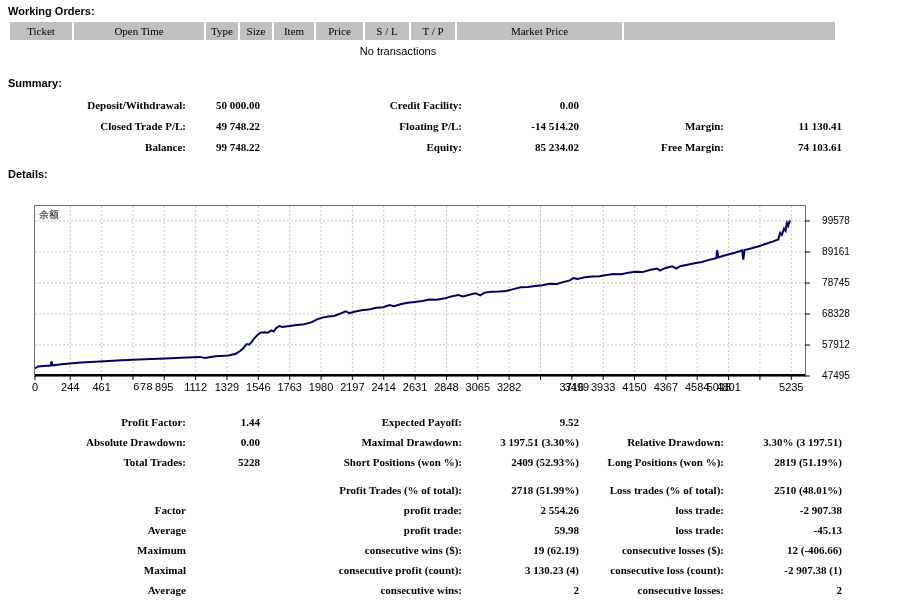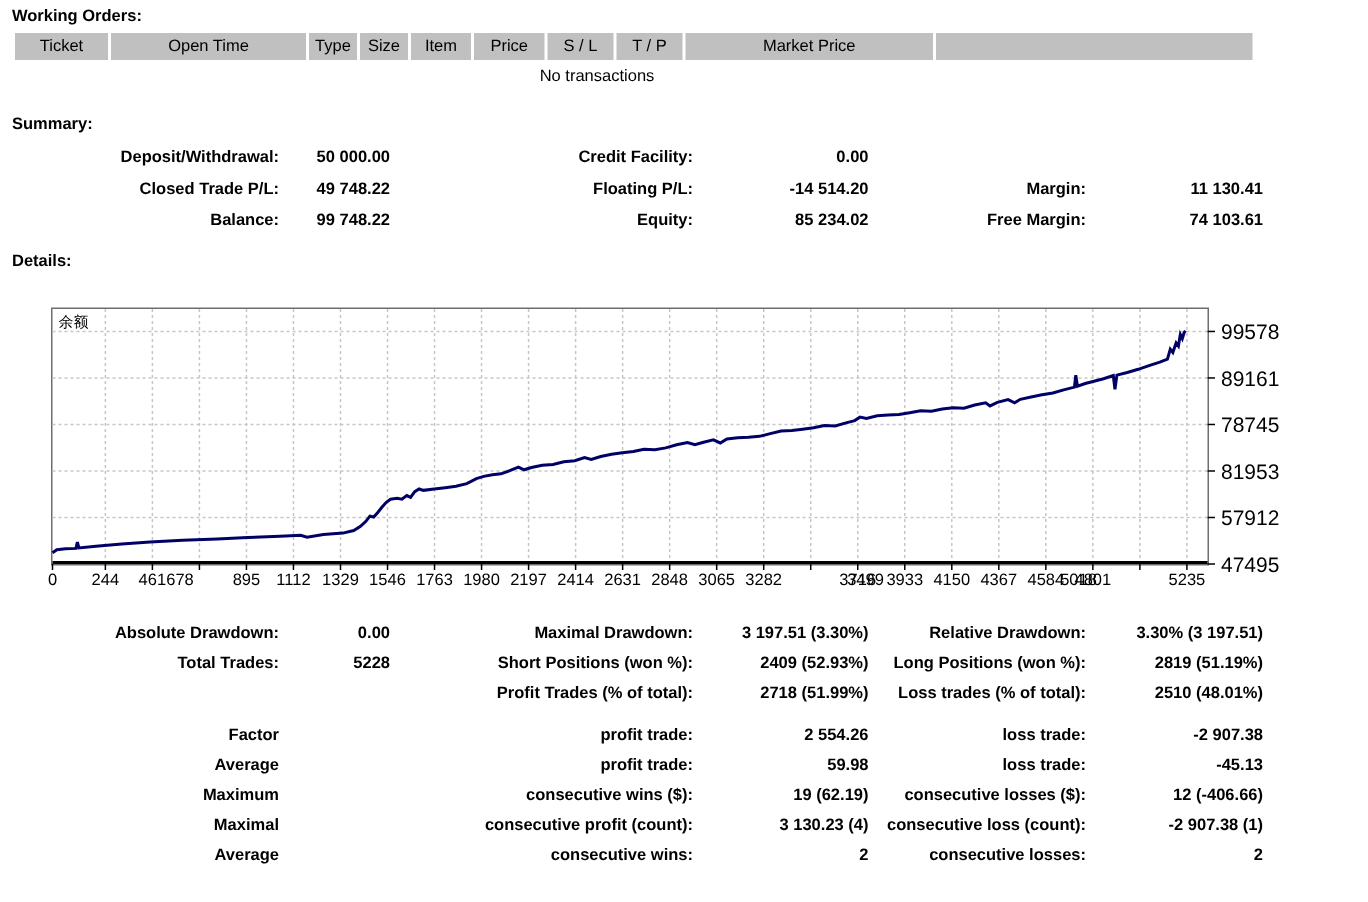--- a/index.html
+++ b/index.html
@@ -1,36 +1,36 @@
 <!DOCTYPE html>
 <html><head>
 <meta charset="utf-8">
 <style>
   html,body{margin:0;padding:0;background:#fff;}
   body{width:912px;height:601px;overflow:hidden;font-family:"Liberation Sans",sans-serif;font-size:11px;color:#000;}
   .page{padding:4px 0 0 8px;}
   .section-label{font-weight:bold;height:16px;line-height:14px;margin-bottom:2px;}
   .mt{margin-top:14px;}
   .mt2{margin-top:10px;}
-  table{border-collapse:separate;font-size:11px;table-layout:fixed;}
+  table{border-collapse:separate;font-size:11px;table-layout:fixed;font-family:Liberation Serif, serif;}
   
   table.orders{border-spacing:2px 0;margin-left:0;}
   table.orders th{background:#c0c0c0;font-weight:normal;height:18px;text-align:center;padding:0 2px;overflow:hidden;white-space:nowrap;}
   .no-transactions{width:780px;text-align:center;height:22px;line-height:22px;}
   
   table.kv{border-spacing:0;margin-left:2px;font-weight:bold;}
   table.kv td{height:21px;text-align:right;padding:0;white-space:nowrap;overflow:hidden;}
   table.stats td{height:20px;}
   table.stats tr:nth-child(4) td{padding-top:8px;}
   
   .chart-wrap{position:relative;margin:22px 0 0 26px;height:198px;}
   .plot{position:absolute;left:0;top:0;width:770px;height:170px;border:1px solid #6e6e6e;background:#fff;}
   .plot svg{overflow:visible;display:block;}
   .legend{position:absolute;left:4px;top:2px;font-size:10px;color:#000;}
-  .ylab{position:absolute;width:44px;text-align:left;font-size:14px;height:12px;line-height:12px;}
+  .ylab{position:absolute;width:44px;text-align:center;font-size:10px;height:12px;line-height:12px;}
   .xlab{position:absolute;width:40px;text-align:center;font-size:11px;top:176px;height:12px;line-height:12px;}
 </style>
 </head>
 <body>
 
 <div class="page">
 
   <div class="section-label">Working Orders:</div>
 
   <table class="orders">
@@ -170,21 +170,21 @@
           <line x1="770" y1="14.974787267570122" x2="775" y2="14.974787267570122" stroke="#000" stroke-width="1"></line>
           <line x1="0" y1="169" x2="770" y2="169" stroke="#000" stroke-width="2"></line>
           <polyline points="0.0,162.5 2.9,160.5 8.7,159.9 15.6,159.6 16.6,155.4 17.6,159.3 28.9,158.1 46.2,156.6 65.0,155.4 86.7,154.2 109.8,153.3 130.0,152.4 151.7,151.5 165.4,150.9 169.7,152.1 180.6,150.3 193.6,149.4 200.8,147.7 205.1,145.0 208.8,141.7 211.6,138.1 214.1,138.7 216.7,135.8 219.6,132.2 222.5,128.9 225.4,126.8 229.7,126.2 232.9,126.8 236.2,124.4 238.7,125.6 241.5,121.8 244.4,120.0 247.3,120.9 254.5,120.0 261.8,119.1 269.0,118.2 276.2,116.4 282.6,113.1 287.5,111.6 293.3,110.5 299.0,109.9 304.8,107.8 310.6,105.4 314.4,107.2 319.3,105.7 326.5,104.2 333.7,103.6 340.9,101.8 348.2,101.2 354.7,99.1 359.1,100.3 365.5,98.3 372.7,96.8 379.9,95.9 387.2,95.0 394.4,93.5 401.6,93.8 408.8,92.6 416.1,90.5 423.3,89.0 428.3,90.5 433.4,89.0 440.6,87.2 445.2,89.3 449.6,86.6 456.8,85.8 464.0,85.5 471.2,84.9 478.5,83.1 485.7,81.3 492.9,81.0 500.1,80.1 507.4,79.2 514.6,77.7 521.8,78.0 529.0,75.9 534.8,74.4 538.3,72.1 542.6,73.0 549.8,71.2 557.1,70.6 564.3,70.3 571.5,69.1 578.7,67.9 586.0,68.2 593.2,66.7 600.4,65.8 607.6,66.1 614.8,64.0 622.1,62.5 625.0,64.6 629.9,62.2 637.1,60.4 641.4,62.5 645.2,60.2 652.4,58.7 659.6,57.2 666.9,56.0 674.1,53.9 681.3,52.1 682.2,44.1 683.3,51.5 688.5,49.7 694.3,48.2 700.7,46.5 707.2,44.4 708.3,53.6 709.6,44.1 716.5,42.3 723.8,40.2 731.0,37.8 738.2,35.4 743.3,33.4 745.2,26.8 746.9,28.9 749.1,22.6 750.6,24.7 751.9,17.0 753.2,19.7 754.4,15.8 755.3,14.5" fill="none" stroke="#000066" stroke-width="2"></polyline>
         </svg>
       <span class="legend">余额</span>
     </div>
     <div id="chart-labels">
         <span class="xlab" style="left: -19px;">0</span>
         <span class="xlab" style="left: 16.2495px;">244</span>
         <span class="xlab" style="left: 47.5985px;">461</span>
-        <span class="xlab" style="left: 66px;">678</span>
+        <span class="xlab" style="left: 89px; font-family: Liberation Mono, monospace;">678</span>
         <span class="xlab" style="left: 110.296px;">895</span>
         <span class="xlab" style="left: 141.645px;">1112</span>
         <span class="xlab" style="left: 172.994px;">1329</span>
         <span class="xlab" style="left: 204.343px;">1546</span>
         <span class="xlab" style="left: 235.692px;">1763</span>
         <span class="xlab" style="left: 267.041px;">1980</span>
         <span class="xlab" style="left: 298.39px;">2197</span>
         <span class="xlab" style="left: 329.739px; text-align: center;">2414</span>
         <span class="xlab" style="left: 361.088px;">2631</span>
         <span class="xlab" style="left: 392.437px;">2848</span>
@@ -194,38 +194,46 @@
         <span class="xlab" style="left: 517.833px;">3716</span>
         <span class="xlab" style="left: 549.182px;">3933</span>
         <span class="xlab" style="left: 580.531px;">4150</span>
         <span class="xlab" style="left: 611.88px;">4367</span>
         <span class="xlab" style="left: 643.229px;">4584</span>
         <span class="xlab" style="left: 674.578px;">4801</span>
         <span class="xlab" style="left: 665px;">5018</span>
         <span class="xlab" style="left: 737.276px;">5235</span>
         <span class="ylab" style="left: 780px; top: 165px;">47495</span>
         <span class="ylab" style="left: 780px; top: 133.994px;">57912</span>
-        <span class="ylab" style="left: 780px; top: 102.991px;">81953</span>
+        <span class="ylab" style="left: 780px; top: 102.991px;">68328</span>
         <span class="ylab" style="left: 780px; top: 71.9843px;">78745</span>
         <span class="ylab" style="left: 780px; top: 40.981px;">89161</span>
         <span class="ylab" style="left: 780px; top: 9.97479px;">99578</span>
       </div>
   </div>
 
   <table class="kv stats" style="margin-top:9px;">
     <colgroup>
       <col style="width:176px">
         <col style="width:74px">
         <col style="width:202px">
         <col style="width:117px">
         <col style="width:145px">
         <col style="width:118px">
     </colgroup>
     <tbody>
         <tr>
+          <td>Profit Factor:</td>
+          <td>1.44</td>
+          <td>Expected Payoff:</td>
+          <td>9.52</td>
+          <td></td>
+          <td></td>
+        </tr>
+        <tr>
           <td>Absolute Drawdown:</td>
           <td>0.00</td>
           <td>Maximal Drawdown:</td>
           <td>3 197.51 (3.30%)</td>
           <td>Relative Drawdown:</td>
           <td>3.30% (3 197.51)</td>
         </tr>
         <tr>
           <td>Total Trades:</td>
           <td>5228</td>

